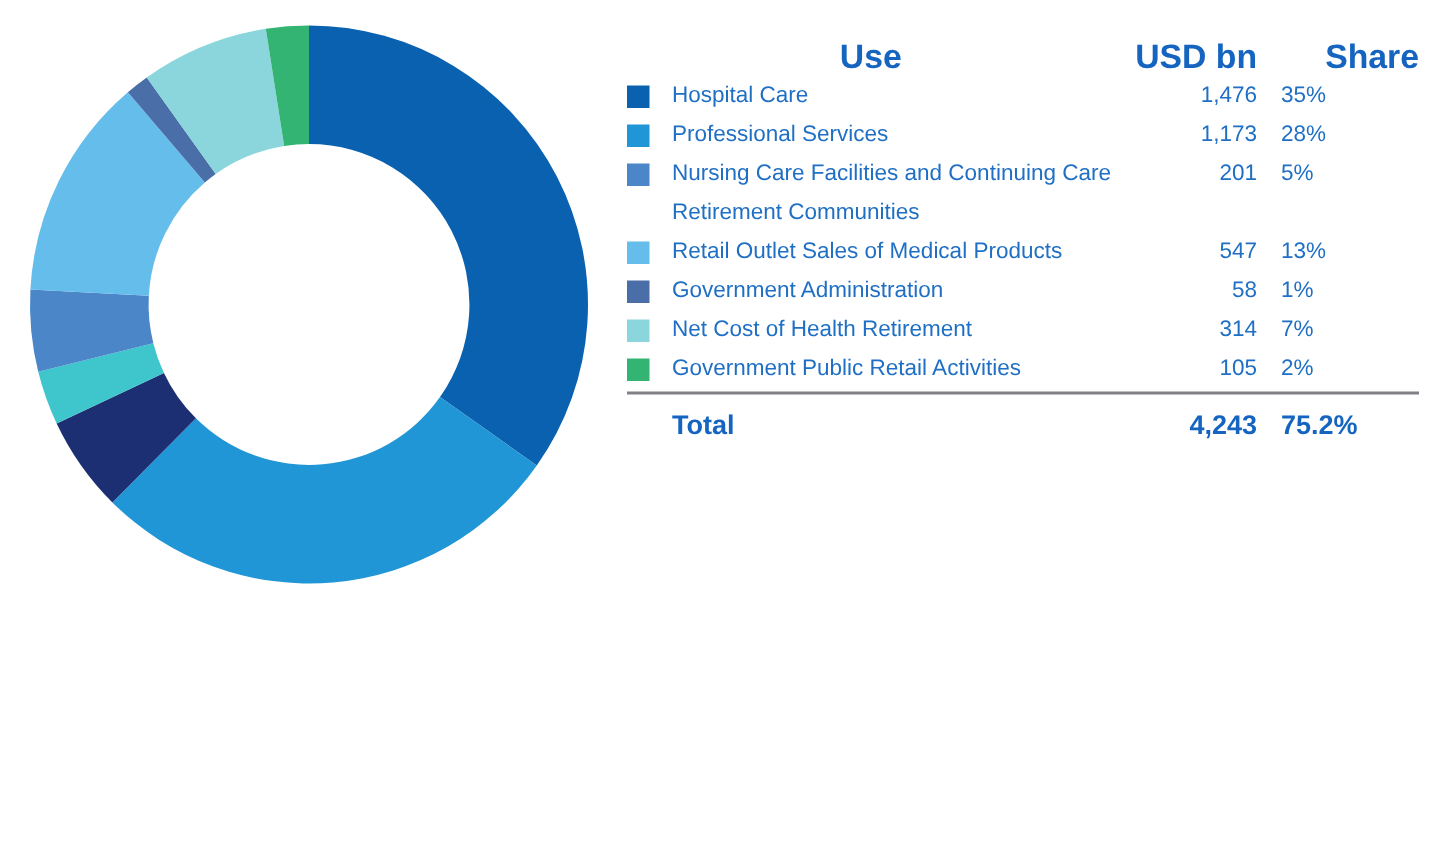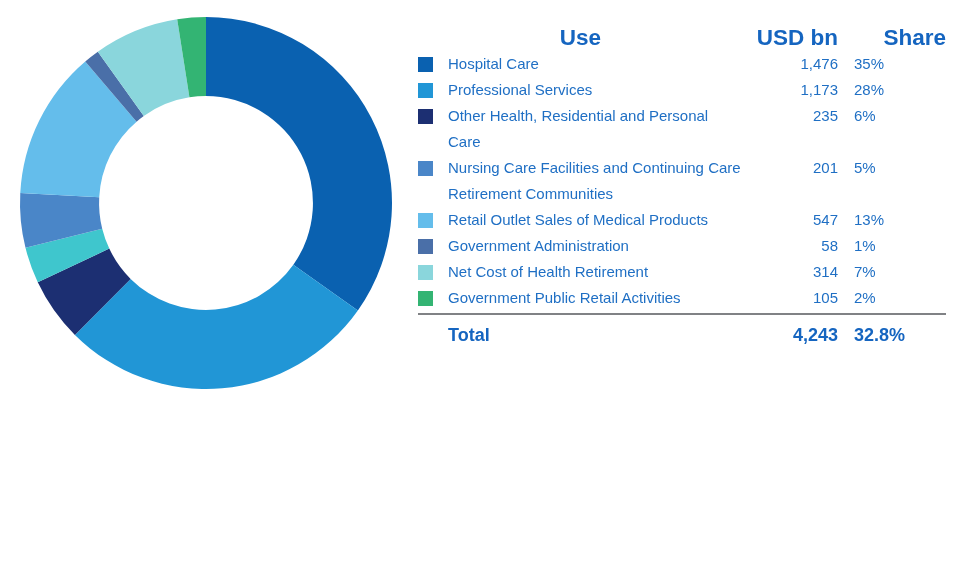--- a/index.html
+++ b/index.html
@@ -143,25 +143,20 @@
           <td class="cell-label"><span class="swatch" style="background: rgb(10, 97, 176);"></span><span>Hospital Care</span></td>
           <td class="cell-value">1,476</td>
           <td class="cell-share">35%</td>
         </tr>
         <tr class="row">
           <td class="cell-label"><span class="swatch" style="background: rgb(33, 150, 214);"></span><span>Professional Services</span></td>
           <td class="cell-value">1,173</td>
           <td class="cell-share">28%</td>
         </tr>
         <tr class="row">
-          <td class="cell-label"><span class="swatch" style="background: rgb(28, 47, 114);"></span><span>Other Health, Residential and Personal Care</span></td>
-          <td class="cell-value">235</td>
-          <td class="cell-share">6%</td>
-        </tr>
-        <tr class="row">
           <td class="cell-label"><span class="swatch" style="background: rgb(74, 134, 200);"></span><span>Nursing Care Facilities and Continuing Care Retirement Communities</span></td>
           <td class="cell-value">201</td>
           <td class="cell-share">5%</td>
         </tr>
         <tr class="row">
           <td class="cell-label"><span class="swatch" style="background: rgb(100, 189, 235);"></span><span>Retail Outlet Sales of Medical Products</span></td>
           <td class="cell-value">547</td>
           <td class="cell-share">13%</td>
         </tr>
         <tr class="row">
@@ -182,18 +177,18 @@
       </tbody>
     <tfoot>
       <tr class="rule-row">
         <td colspan="3">
           <div class="rule"></div>
         </td>
       </tr>
       <tr class="total-row">
         <td class="cell-label">Total</td>
         <td class="cell-value">4,243</td>
-        <td class="cell-share">32.8%</td>
+        <td class="cell-share">75.2%</td>
       </tr>
     </tfoot>
   </table>
 
 </div>
 
 </body></html>

